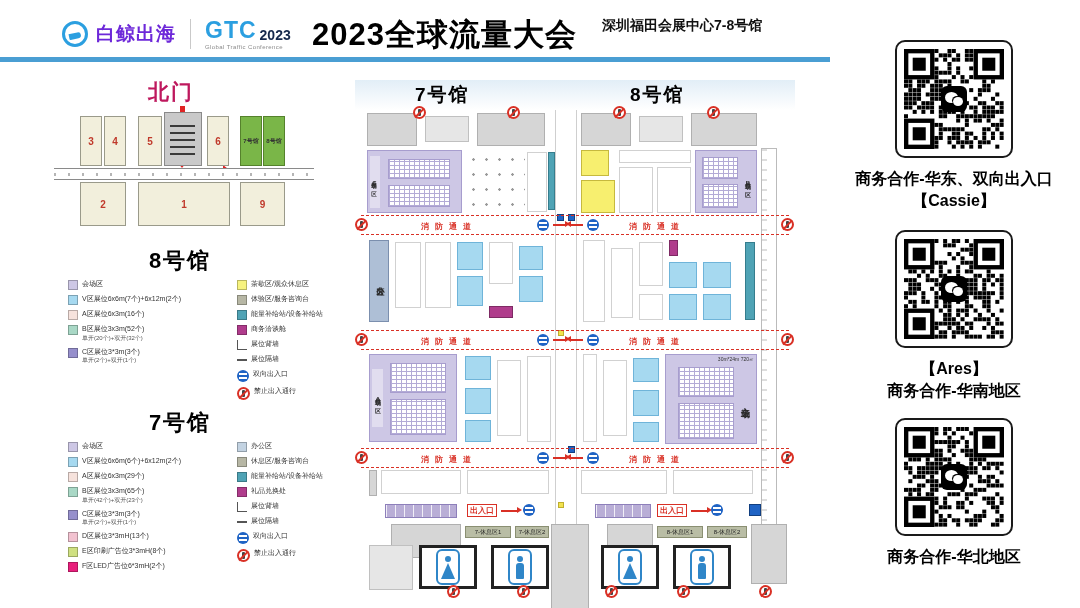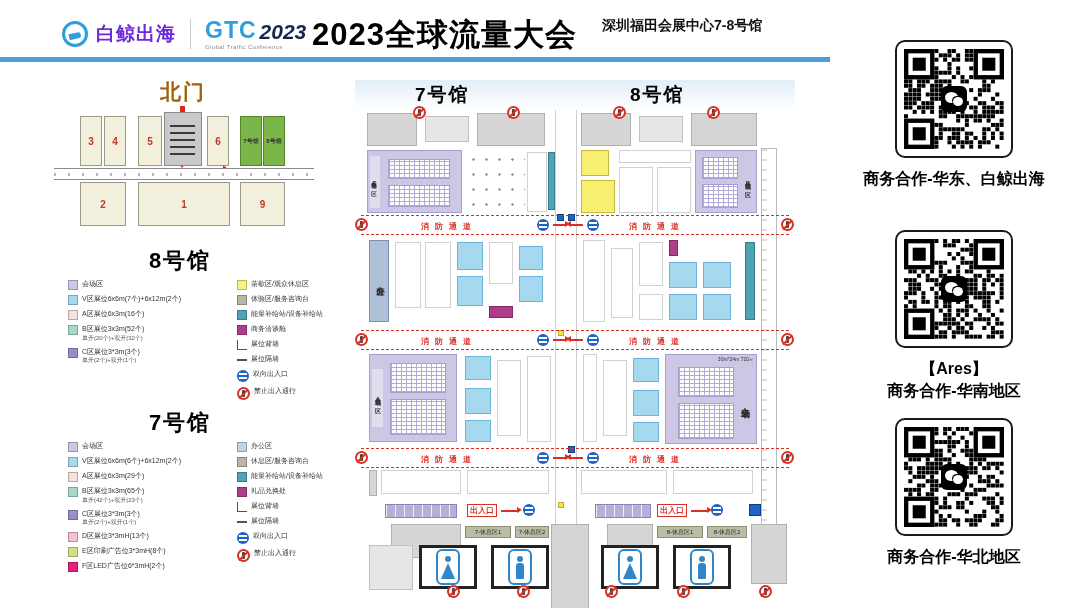--- a/index.html
+++ b/index.html
@@ -11,30 +11,30 @@
   }
   
   .logo-wrap { position:absolute; left:62px; top:14px; height:40px; display:flex; align-items:center; gap:8px; }
   .whale-circle { width:26px; height:26px; border:3px solid #2b9fe0; border-radius:50%; position:relative; background:#fff; }
   .whale-circle::after { content:""; position:absolute; left:4px; top:9px; width:12px; height:6px; background:#2b9fe0; border-radius:0 6px 6px 2px; transform:rotate(-12deg); }
   .logo-cn { font-size:19px; font-weight:bold; color:#6d28d9; letter-spacing:1px; }
   .logo-div { width:1px; height:30px; background:#c9c9c9; margin:0 6px; }
   .gtc-box { display:flex; flex-direction:column; line-height:1; }
   .gtc-row { display:flex; align-items:flex-end; gap:3px; }
   .gtc-main { font-size:23px; font-weight:bold; color:#2b9fe0; letter-spacing:1px; }
-  .gtc-year { font-size:21px; font-weight:bold; color:#15284b;font-style:italic; }
+  .gtc-year { font-size:14px; font-weight:bold; color:#15284b; }
   .gtc-sub { font-size:6px; color:#8a8a8a; margin-top:2px; letter-spacing:.4px; }
   .main-title { position:absolute; left:312px; top:14px; width:290px; font-size:31px; font-weight:bold; color:#000; letter-spacing:1px; }
   .date-block { position:absolute; left:602px; top:16px; line-height:1.35; }
   .date-line { font-size:14px; font-weight:bold; color:#111; }
   .blue-bar { position:absolute; left:0; top:57px; width:830px; height:5px; background:#4a9ed3; }
 
   
   .overview { position:absolute; left:30px; top:78px; width:300px; height:168px; }
-  .north-label { position:absolute; left:118px; top:0px; width:70px; text-align:center; font-size:21px; font-weight:bold; color:#a16207; letter-spacing:2px; }
+  .north-label { position:absolute; left:118px; top:0px; width:70px; text-align:left; font-size:21px; font-weight:bold; color:#be185d; letter-spacing:2px; }
   .ov-hall { position:absolute; background:#f2efdc; border:1px solid #9a9a8a; display:flex; align-items:center; justify-content:center; font-size:10px; font-weight:bold; color:#c0392b; }
   .ov-hall.green { background:#7ab648; border-color:#55822c; color:#333; font-size:6px; }
   .ov-entry { position:absolute; background:#c9c9c9; border:1px solid #8a8a8a;
     background-image:repeating-linear-gradient(0deg,#3a3a3a 0 2px,transparent 2px 7px);
     background-size:70% 60%; background-position:center 55%; background-repeat:no-repeat; }
   .ov-road { position:absolute; left:24px; top:90px; width:260px; height:12px; background:#fff; border-top:1px solid #8a8a8a; border-bottom:1px solid #8a8a8a;
     background-image:repeating-linear-gradient(90deg,#b5b5b5 0 2px,transparent 2px 14px); background-size:100% 3px; background-position:0 center; background-repeat:no-repeat; }
   .arr-shaft-v { position:absolute; width:5px; background:#e02424; }
   .arr-shaft-v::after { content:""; position:absolute; bottom:-8px; left:-5px; border-left:7px solid transparent; border-right:7px solid transparent; border-top:9px solid #e02424; }
   .arr-shaft-h { position:absolute; height:5px; background:#e02424; }
@@ -678,21 +678,22 @@
             <rect x="8.695652173913043" y="78.26086956521739" width="13.043478260869565" height="13.043478260869565"></rect>
           </g>
         </svg>
       <div class="wx-badge">
           <div class="wx-b1"></div>
           <div class="wx-b2"></div>
         </div>
     </div>
   </div>
   <div class="qr-label" style="top:168px;">
-    <div>商务合作-华东、白鲸出海</div>
+    <div>商务合作-华东、双向出入口</div>
+    <div>【Cassie】</div>
   </div>
 
   <div class="qr-box" style="top:230px;">
     <div class="qr-inner">
       <svg width="100" height="100" viewBox="0 0 100 100">
           <g fill="#000">
             <rect x="30.43" y="0.00" width="4.00" height="4.00"></rect>
             <rect x="39.13" y="0.00" width="4.00" height="4.00"></rect>
             <rect x="47.83" y="0.00" width="4.00" height="4.00"></rect>
             <rect x="52.17" y="0.00" width="4.00" height="4.00"></rect>

